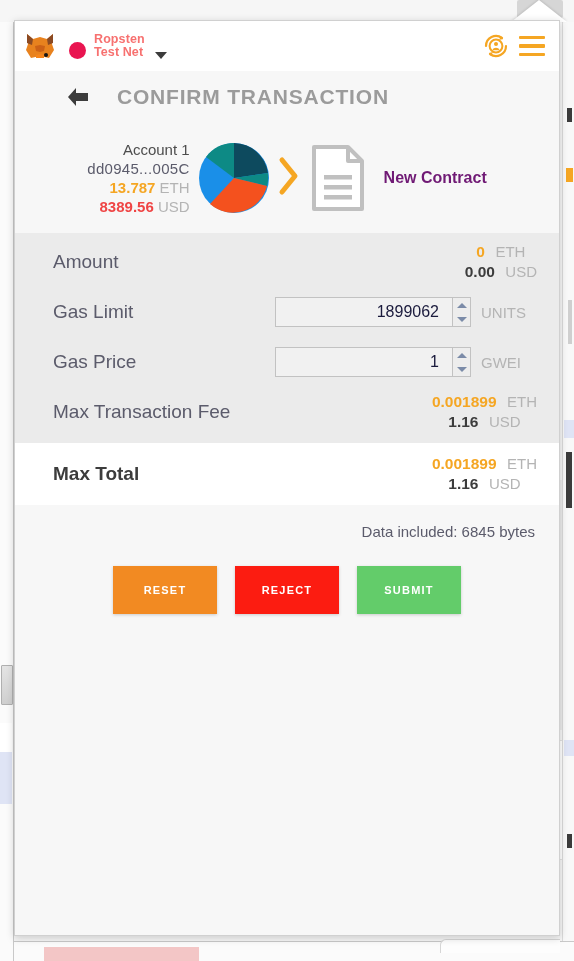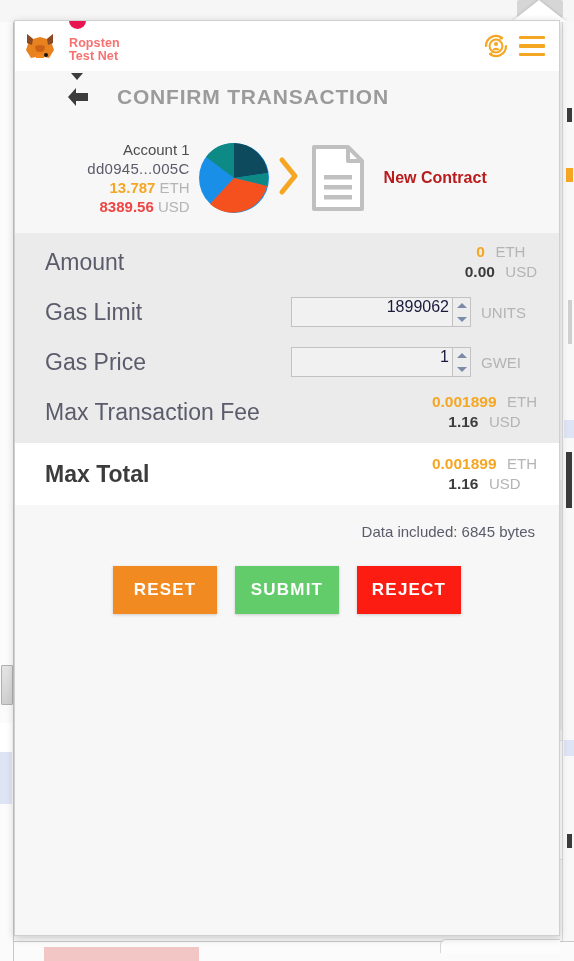--- a/index.html
+++ b/index.html
@@ -94,22 +94,22 @@
   
   .app-header {
     height: 50px; background: #ffffff;
     display: flex; align-items: center;
     padding: 0 14px 0 8px;
     position: relative;
   }
   .fox-logo { width: 34px; height: 32px; position: relative; flex: 0 0 auto; }
 
   .network-group {
-    display: flex; align-items: flex-start; gap: 8px;
-    margin-left: 12px; cursor: pointer; flex-direction: column;
+    display: flex; align-items: flex-end; gap: 8px;
+    margin-left: 12px; cursor: pointer;
   }
   .net-dot {
     width: 17px; height: 17px; border-radius: 50%;
     background: #e91550; flex: 0 0 auto;
   }
   .net-name {
     color: #f77170; font-size: 12.5px; font-weight: bold;
     line-height: 13px; white-space: pre-line; letter-spacing: .1px;
   }
   .net-caret {
@@ -147,41 +147,41 @@
   .acct-addr { font-size: 15px; color: #5b5b6b; letter-spacing: .3px; }
   .bal-line { font-size: 15px; white-space: nowrap; }
   .bal-eth { color: #f5a623; font-weight: bold; }
   .bal-usd { color: #ef4444; font-weight: bold; }
   .unit-muted { color: #b4b4b4; font-weight: normal; }
 
   .identicon { width: 72px; height: 72px; margin-left: 8px; flex: 0 0 auto; }
   .chevron-sep { margin: 0 8px; flex: 0 0 auto; }
   .doc-icon { width: 60px; height: 70px; flex: 0 0 auto; }
   .to-name {
-    font-size: 16px; font-weight: bold; color: #b91c1c;
+    font-size: 16px; font-weight: bold; color: #701a75;
     margin-left: 16px; white-space: nowrap;
   }
 
   
   .detail-section { background: #ebebeb; padding: 4px 0 6px; }
   .detail-row {
     display: flex; align-items: center;
     min-height: 50px; padding: 0 22px 0 30px;
   }
-  .row-label { font-size: 23px; color: #5b5b6b; flex: 1 1 auto; }
+  .row-label { font-size: 19px; color: #5b5b6b; flex: 1 1 auto; margin-left: 8px; }
   .row-label.bold { font-weight: bold; color: #3c3c3c; }
   .row-values { text-align: center; line-height: 20px; white-space: nowrap; }
   .v-primary { font-size: 15.5px; color: #f5a623; font-weight: bold; }
   .v-secondary { font-size: 15.5px; color: #3c3c3c; font-weight: bold; }
   .v-unit { font-size: 15px; color: #b4b4b4; margin-left: 6px; font-weight: normal; }
 
   .num-input-wrap { display: flex; align-items: center; }
   .num-input {
-    width: 180px; height: 30px; background: #f1f1f1;
-    border: 1px solid #c2c2c2; display: flex; align-items: flex-start;
+    width: 196px; height: 30px; background: #f1f1f1;
+    border: 1px solid #c2c2c2; display: flex; align-items: center; gap: 10px;
   }
   .num-input input {
     flex: 1 1 auto; width: 100%; border: none; outline: none;
     background: transparent; text-align: right;
     font-family: "Liberation Sans", sans-serif;
     font-size: 16px; color: #1a1a3c; padding-right: 3px;
   }
   .spinner {
     width: 18px; height: 28px; border-left: 1px solid #c2c2c2;
     display: flex; flex-direction: column; cursor: pointer;
@@ -204,21 +204,21 @@
     font-size: 15px; color: #5b5b6b;
   }
 
   .actions {
     background: #f7f7f7; display: flex; justify-content: center;
     gap: 18px; padding: 18px 0 26px;
   }
   .btn {
     height: 48px; border: none; cursor: pointer;
     color: #ffffff; font-family: "Liberation Sans", sans-serif;
-    font-size: 17px; font-weight: bold; letter-spacing: 1.2px;
+    font-size: 11px; font-weight: bold; letter-spacing: 1.2px;
     padding: 0 14px; min-width: 104px;
     box-shadow: 0 1px 3px rgba(0,0,0,0.18);
   }
   .btn-reset  { background: #f28a22; }
   .btn-submit { background: #63cc6a; }
   .btn-reject { background: #fc1c11; }
 
   .popup-filler { background: #f7f7f7; flex: 1 1 auto; }
 </style>
 </head>
@@ -424,18 +424,18 @@
           <span class="v-unit">USD</span>
         </div>
       </div>
     </div>
   </div>
 
   <div class="data-note">Data included: 6845 bytes</div>
 
   <div class="actions">
     <button class="btn btn-reset">RESET</button>
+    <button class="btn btn-reject">REJECT</button>
     <button class="btn btn-submit">SUBMIT</button>
-    <button class="btn btn-reject">REJECT</button>
   </div>
 
   <div class="popup-filler"></div>
 </div>
 
 </body></html>

